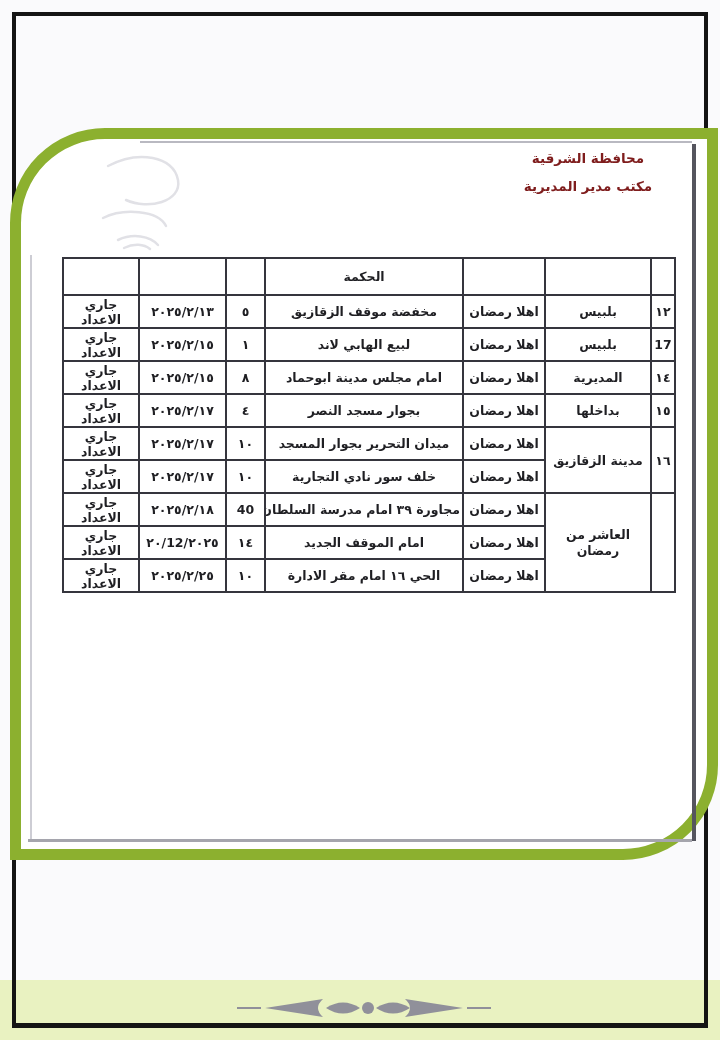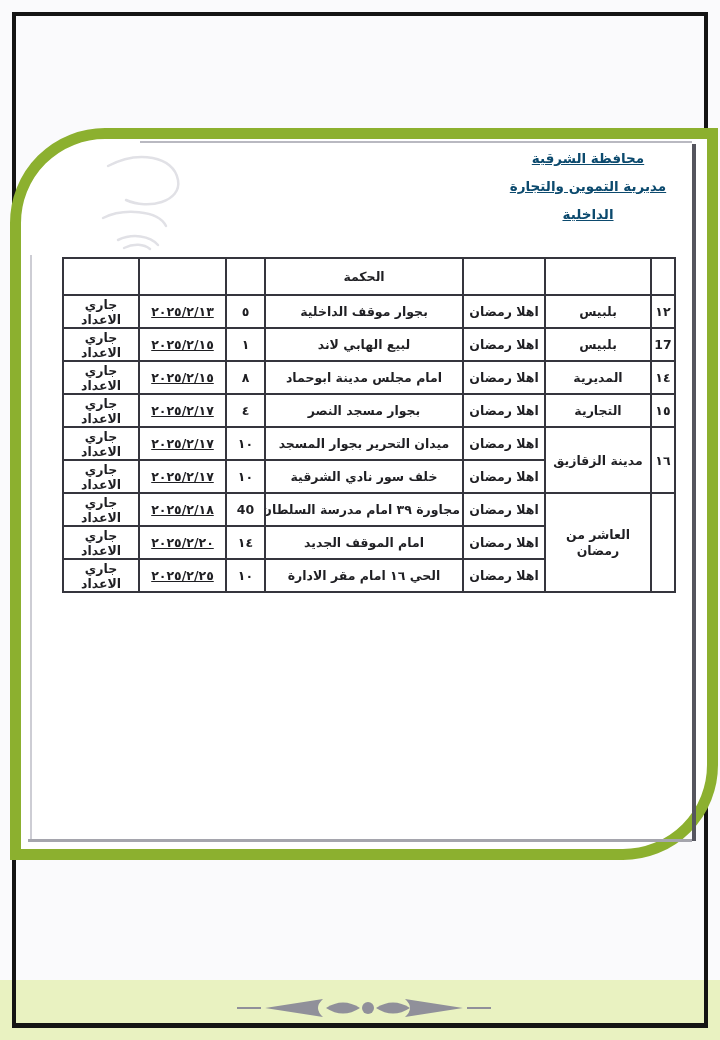--- a/index.html
+++ b/index.html
@@ -31,37 +31,37 @@
   .edge-top{left:140px;top:141px;width:552px;height:2px;background:#b9b9c1;}
   .edge-right{left:692px;top:144px;width:4px;height:697px;background:#55555e;}
   .edge-left{left:30px;top:255px;width:2px;height:585px;background:#cdcdd4;}
   .edge-bottom{left:28px;top:839px;width:664px;height:3px;background:#a5a5ad;}
 
   .scribble{position:absolute;left:78px;top:148px;z-index:7;}
 
   .letterhead{
     position:absolute;left:492px;top:144px;width:192px;z-index:8;
     direction:rtl;text-align:center;
-    font-weight:bold;font-size:13.5px;line-height:28px;color:#0c4a6e;text-decoration:underline;
+    font-weight:bold;font-size:13.5px;line-height:28px;color:#7f1d1d;
   }
 
   table.sched{
     position:absolute;left:62px;top:257px;width:612px;z-index:8;
     border-collapse:collapse;table-layout:fixed;direction:rtl;
   }
   table.sched td{
     border:2px solid #35353d;text-align:center;vertical-align:middle;
     padding:0 2px;font-weight:bold;font-size:12.5px;color:#1f1f23;
     overflow:hidden;
   }
   table.sched tr{height:33px;}
   table.sched tr.hdr{height:37px;}
   td.loc{white-space:nowrap;}
   td.num, td.cnt{font-size:12px;}
-  td.date{font-size:11.5px;text-decoration:underline;}
+  td.date{font-size:11.5px;}
   .wrap-narrow{display:inline-block;max-width:80px;line-height:16px;}
 
   .notes{z-index:8;}
   .note{
     position:absolute;left:72px;width:552px;direction:rtl;text-align:right;
     font-weight:bold;font-size:15px;color:#1c1c20;line-height:26px;
   }
   .note-1{top:620px;}
   .note-2{top:680px;}
   .note-3{top:740px;line-height:48px;text-align:justify;}
@@ -89,21 +89,21 @@
   <g fill="none" stroke="#dcdce2" stroke-width="2.5" opacity="0.85" stroke-linecap="round">
     <path d="M30 18 C60 2 96 8 100 32 C104 54 70 62 48 52"></path>
     <path d="M25 70 C45 60 80 62 88 78"></path>
     <path d="M40 92 C55 85 72 88 80 97"></path>
     <path d="M46 100 C56 95 66 96 72 101"></path>
   </g>
 </svg>
 
 <div class="letterhead">
   <div>محافظة الشرقية</div>
-  <div>مديرية التموين والتجارة الداخلية</div>
+  <div>مكتب مدير المديرية</div>
 </div>
 
 <table class="sched" dir="rtl">
   <colgroup>
     <col style="width:24px">
       <col style="width:106px">
       <col style="width:82px">
     <col style="width:198px">
       <col style="width:39px">
       <col style="width:87px">
@@ -116,21 +116,21 @@
       <td></td>
       <td class="loc">الحكمة</td>
       <td></td>
       <td></td>
       <td></td>
     </tr>
     <tr>
       <td class="num">١٢</td>
       <td>بلبيس</td>
       <td>اهلا رمضان</td>
-      <td class="loc">بجوار موقف الداخلية</td>
+      <td class="loc">مخفضة موقف الزقازيق</td>
       <td class="cnt">٥</td>
       <td class="date">٢٠٢٥/٢/١٣</td>
       <td>جاري الاعداد</td>
     </tr>
     <tr>
       <td class="num">17</td>
       <td>بلبيس</td>
       <td>اهلا رمضان</td>
       <td class="loc">لبيع الهابي لاند</td>
       <td class="cnt">١</td>
@@ -141,57 +141,57 @@
       <td class="num">١٤</td>
       <td>المديرية</td>
       <td>اهلا رمضان</td>
       <td class="loc">امام مجلس مدينة ابوحماد</td>
       <td class="cnt">٨</td>
       <td class="date">٢٠٢٥/٢/١٥</td>
       <td>جاري الاعداد</td>
     </tr>
     <tr>
       <td class="num">١٥</td>
-      <td>التجارية</td>
+      <td>بداخلها</td>
       <td>اهلا رمضان</td>
       <td class="loc">بجوار مسجد النصر</td>
       <td class="cnt">٤</td>
       <td class="date">٢٠٢٥/٢/١٧</td>
       <td>جاري الاعداد</td>
     </tr>
     <tr>
       <td class="num" rowspan="2">١٦</td>
       <td rowspan="2">مدينة الزقازيق</td>
       <td>اهلا رمضان</td>
       <td class="loc">ميدان التحرير بجوار المسجد</td>
       <td class="cnt">١٠</td>
       <td class="date">٢٠٢٥/٢/١٧</td>
       <td>جاري الاعداد</td>
     </tr>
     <tr>
       <td>اهلا رمضان</td>
-      <td class="loc">خلف سور نادي الشرقية</td>
+      <td class="loc">خلف سور نادي التجارية</td>
       <td class="cnt">١٠</td>
       <td class="date">٢٠٢٥/٢/١٧</td>
       <td>جاري الاعداد</td>
     </tr>
     <tr>
       <td class="num" rowspan="3"></td>
       <td rowspan="3"><span class="wrap-narrow">العاشر من رمضان</span></td>
       <td>اهلا رمضان</td>
       <td class="loc">مجاورة ٣٩ امام مدرسة السلطان عويس</td>
       <td class="cnt">40</td>
       <td class="date">٢٠٢٥/٢/١٨</td>
       <td>جاري الاعداد</td>
     </tr>
     <tr>
       <td>اهلا رمضان</td>
       <td class="loc">امام الموقف الجديد</td>
       <td class="cnt">١٤</td>
-      <td class="date">٢٠٢٥/٢/٢٠</td>
+      <td class="date">٢٠٢٥/12/٢٠</td>
       <td>جاري الاعداد</td>
     </tr>
     <tr>
       <td>اهلا رمضان</td>
       <td class="loc">الحي ١٦ امام مقر الادارة</td>
       <td class="cnt">١٠</td>
       <td class="date">٢٠٢٥/٢/٢٥</td>
       <td>جاري الاعداد</td>
     </tr>
   </tbody>

